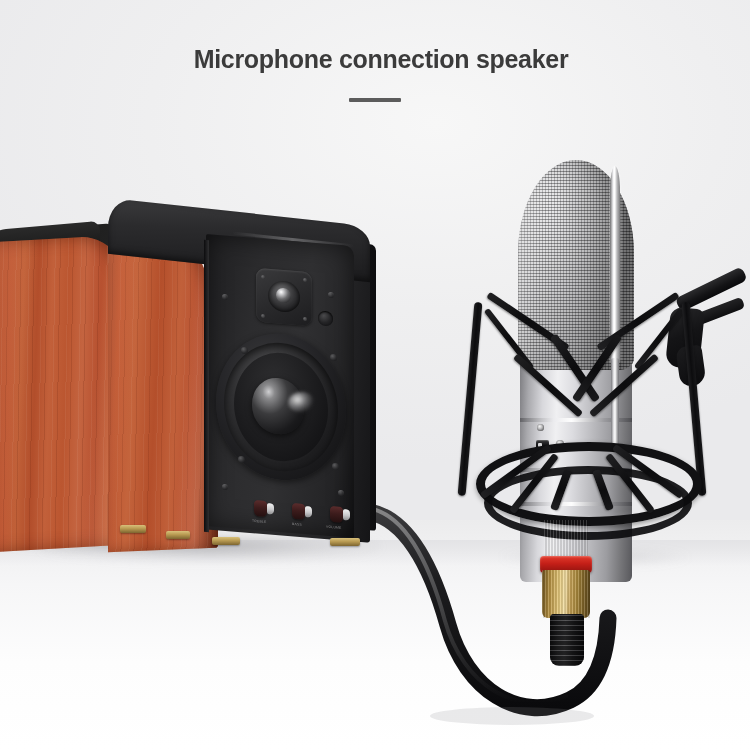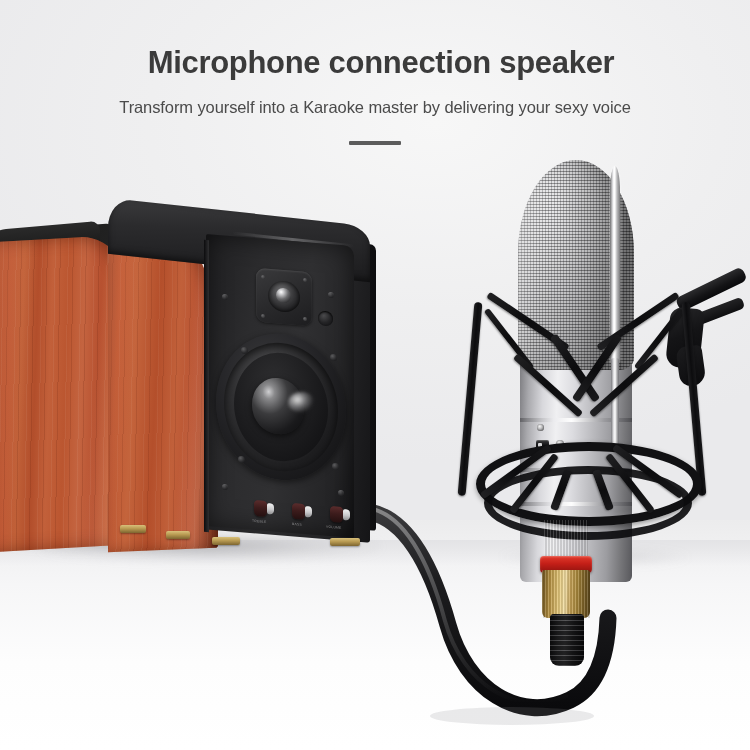--- a/index.html
+++ b/index.html
@@ -38,21 +38,21 @@
   
   .header {
     position: absolute;
     left: 0; top: 0; width: 750px;
     text-align: center;
     z-index: 40;
   }
   .headline {
     margin: 0;
     padding-top: 45px;
-    font-size: 31px;
+    font-size: 25px;
     font-weight: 700;
     letter-spacing: -0.3px;
     color: #3b3b3b;
     font-family: "Liberation Sans", sans-serif;
     padding-left: 12px;
   }
   .subhead {
     margin: 0;
     padding-top: 17px;
     font-size: 16.5px;
@@ -484,21 +484,20 @@
 <body>
 
 <div id="stage">
 
   <div class="bg-upper"></div>
   <div class="bg-floor"></div>
   <div class="floor-seam"></div>
 
   <div class="header">
     <h1 class="headline">Microphone connection speaker</h1>
-    <p class="subhead">Transform yourself into a Karaoke master by delivering your sexy voice</p>
     <div class="divider"></div>
   </div>
 
   <div class="speaker-group">
 
     <div class="wood-shadow"></div>
     <div class="speaker-shadow"></div>
 
     <div class="back-panel"></div>
     <div class="back-panel-top"></div>

